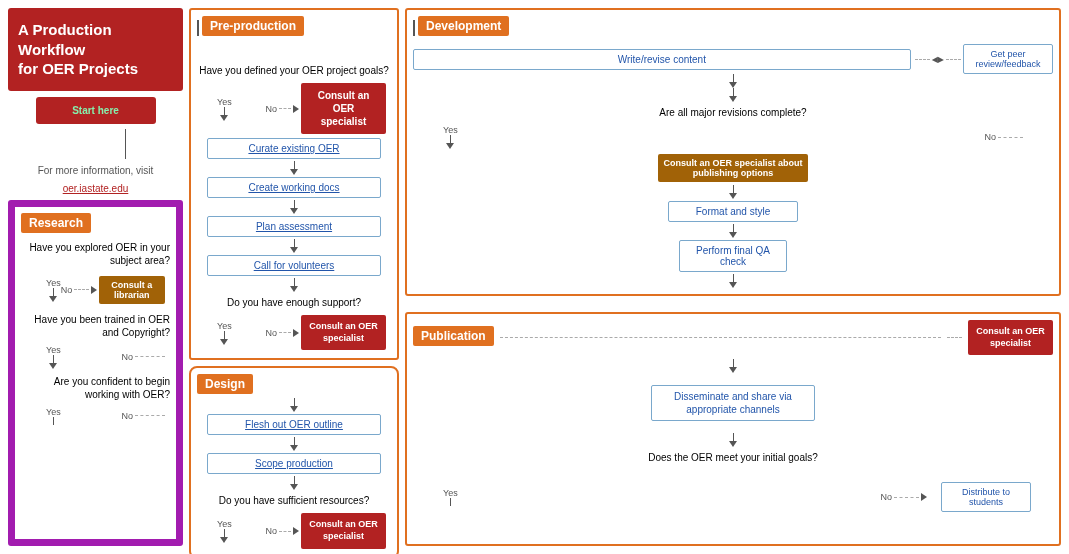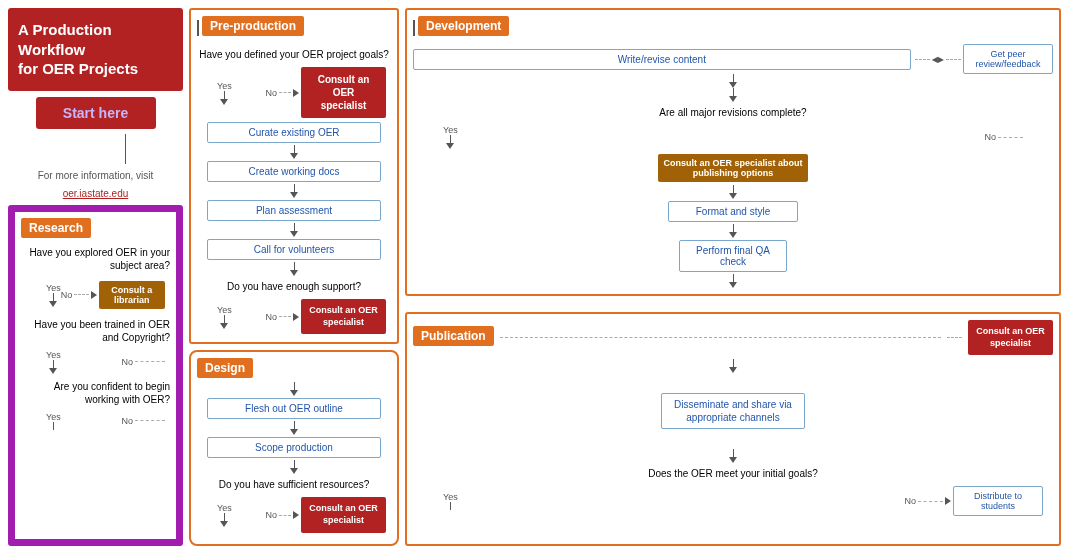--- a/index.html
+++ b/index.html
@@ -35,23 +35,23 @@
       color: #fff;
       font-weight: bold;
       font-size: 15px;
       padding: 12px 10px;
       border-radius: 3px;
       line-height: 1.3;
     }
 
     .start-here-box {
       background: #b22222;
-      color: #c4b5fd;
+      color: #86efac;
       font-weight: bold;
-      font-size: 14px;
+      font-size: 10px;
       padding: 8px 10px;
       text-align: center;
       border-radius: 3px;
     }
 
     .start-info {
       text-align: center;
       color: #555;
       font-size: 10px;
       line-height: 1.4;
@@ -185,20 +185,21 @@
 
     .research-flow {
       display: flex;
       flex-direction: column;
       align-items: center;
       width: 100%;
     }
 
     .wide-box {
       width: 90%;
+      text-decoration: underline;
     }
 
     .consult-box {
       background: #b22222;
       color: #fff;
       padding: 6px 8px;
       text-align: center;
       font-size: 10px;
       border-radius: 2px;
       font-weight: bold;
@@ -291,21 +292,21 @@
             <div style="border-top:1px dashed #aaa;width:30px;"></div>
           </div>
         </div>
       </div>
     </div>
   </div>
 
   <div class="mid-col">
 
     <div class="preproduction-section">
-      <div style="display:flex;flex-direction:row;align-items:center;margin-bottom:4px;">
+      <div style="display:flex;flex-direction:row;align-items:center;margin-bottom:20px;">
         <div style="width:2px;height:16px;background:#555;margin-right:3px;"></div>
         <div class="section-title-orange">Pre-production</div>
       </div>
 
       <div style="display:flex;flex-direction:column;align-items:center;width:100%;">
         <div class="flow-question">Have you defined your OER project goals?</div>
 
         <div style="display:flex;width:100%;align-items:center;justify-content:space-between;margin:2px 0;">
           <div style="display:flex;flex-direction:column;align-items:center;margin-left:20px;">
             <span class="flow-yes-no">Yes</span>
@@ -477,38 +478,38 @@
         <div class="consult-box" style="font-size:9px;">
           <span>Consult an OER specialist</span>
         </div>
       </div>
 
       <div style="display:flex;flex-direction:row;gap:8px;width:100%;">
         <div style="flex:1;display:flex;flex-direction:column;align-items:center;">
           <div class="v-connector"></div>
           <div class="solid-arrow-down"></div>
 
-          <div class="flow-box-blue" style="width:144px;font-size:10px;margin:20px auto;color:#2255aa;line-height:1.3;">
+          <div class="flow-box-blue" style="width:164px;font-size:10px;margin:12px auto;color:#2255aa;line-height:1.3;">
             <span>Disseminate and share via appropriate channels</span>
           </div>
           <div class="v-connector"></div>
           <div class="solid-arrow-down"></div>
 
           <div class="flow-question">Does the OER meet your initial goals?</div>
 
           <div style="display:flex;width:100%;align-items:center;justify-content:space-between;margin:2px 0;">
             <div style="display:flex;flex-direction:column;align-items:center;margin-left:30px;">
               <span class="flow-yes-no">Yes</span>
               <div class="v-connector"></div>
             </div>
             <div style="display:flex;align-items:center;gap:2px;margin-right:10px;">
               <span class="flow-yes-no">No</span>
               <div style="border-top:1px dashed #aaa;width:25px;"></div>
               <div class="solid-arrow-right"></div>
-              <div class="flow-box-blue" style="width:90px;font-size:9px;margin:0;">
+              <div class="flow-box-blue" style="width:90px;font-size:9px;margin:12px;">
                 <span>Distribute to students</span>
               </div>
             </div>
           </div>
         </div>
       </div>
     </div>
 
   </div>
 

